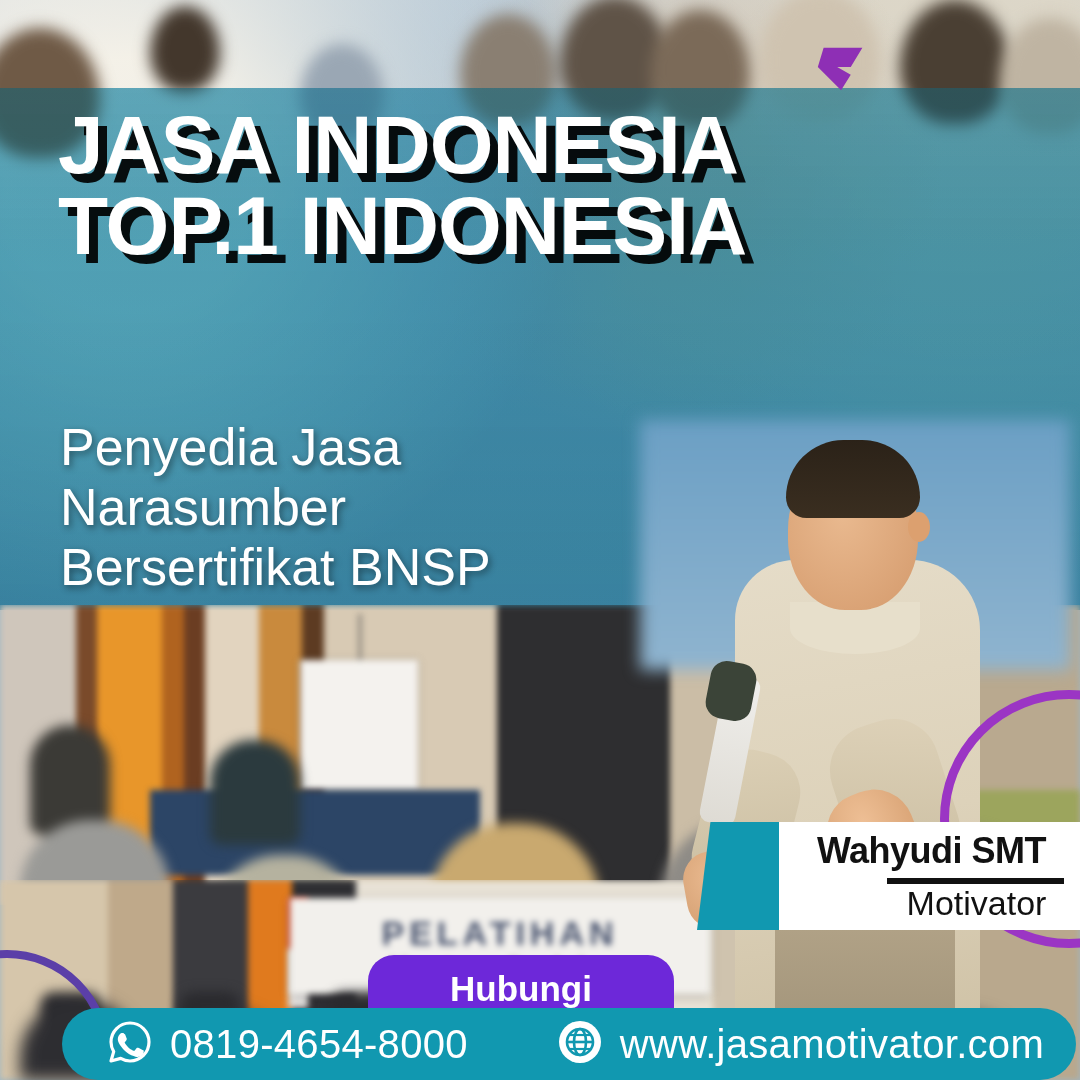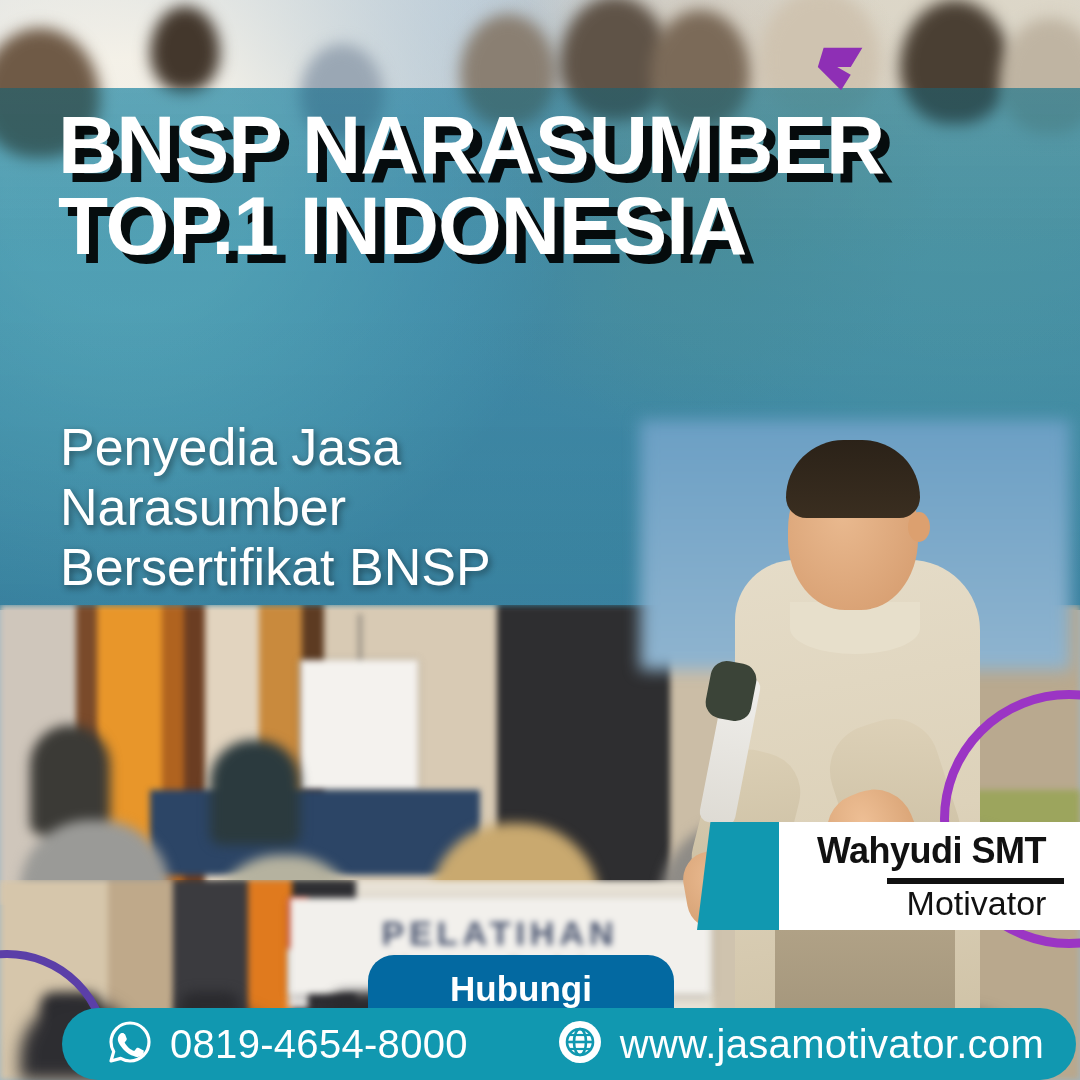--- a/index.html
+++ b/index.html
@@ -132,21 +132,21 @@
     background:#1198b0;clip-path:polygon(14% 0,100% 0,86% 100%,0 100%);}
   #name-badge .panel{position:absolute;left:82px;top:0;right:0;height:108px;background:#ffffff;}
   #name-badge .nm{position:absolute;left:100px;right:14px;top:8px;text-align:center;
     font-size:36px;font-weight:bold;color:#111;letter-spacing:-.5px;}
   #name-badge .rule{position:absolute;left:190px;right:16px;top:56px;height:6px;background:#111;}
   #name-badge .role{position:absolute;left:190px;right:14px;top:62px;text-align:center;
     font-size:34px;color:#111;}
 
   
   #hubungi-tab{position:absolute;left:368px;top:955px;width:306px;height:75px;
-    background:#0369a1;border-radius:26px 26px 0 0;}
+    background:#6d28d9;border-radius:26px 26px 0 0;}
   #hubungi-tab span{position:absolute;left:0;right:0;top:14px;text-align:center;
     font-size:35px;font-weight:bold;color:#ffffff;}
 
   #contact-bar{position:absolute;left:62px;top:1008px;width:1014px;height:72px;
     background:#1198b0;border-radius:36px;display:flex;align-items:center;}
   #contact-bar .item{display:flex;align-items:center;gap:16px;}
   #contact-bar .phone-item{margin-left:44px;}
   #contact-bar .web-item{margin-left:88px;justify-content:flex-end;}
   #contact-bar .txt{font-size:40px;color:#ffffff;letter-spacing:.3px;}
   .ico{flex:0 0 auto;display:block;}
@@ -230,21 +230,21 @@
 
   <div id="logo-mark">
     <svg viewBox="0 0 64 64" width="62" height="62" aria-hidden="true">
       <path d="M12 10 L52 10 L40 30 L26 30 L40 38 L30 54 L6 30 Z" fill="#8e2fb5"></path>
     </svg>
   </div>
   <div id="arc-right"></div>
   <div id="arc-left"></div>
 
   <div id="headline">
-    <div>BNSP NARASUMBER</div>
+    <div>JASA INDONESIA</div>
     <div>TOP.1 INDONESIA</div>
   </div>
 
   <div id="name-badge">
     <div class="para"></div>
     <div class="panel"></div>
     <div class="nm">Wahyudi SMT</div>
     <div class="rule"></div>
     <div class="role">Motivator</div>
   </div>

